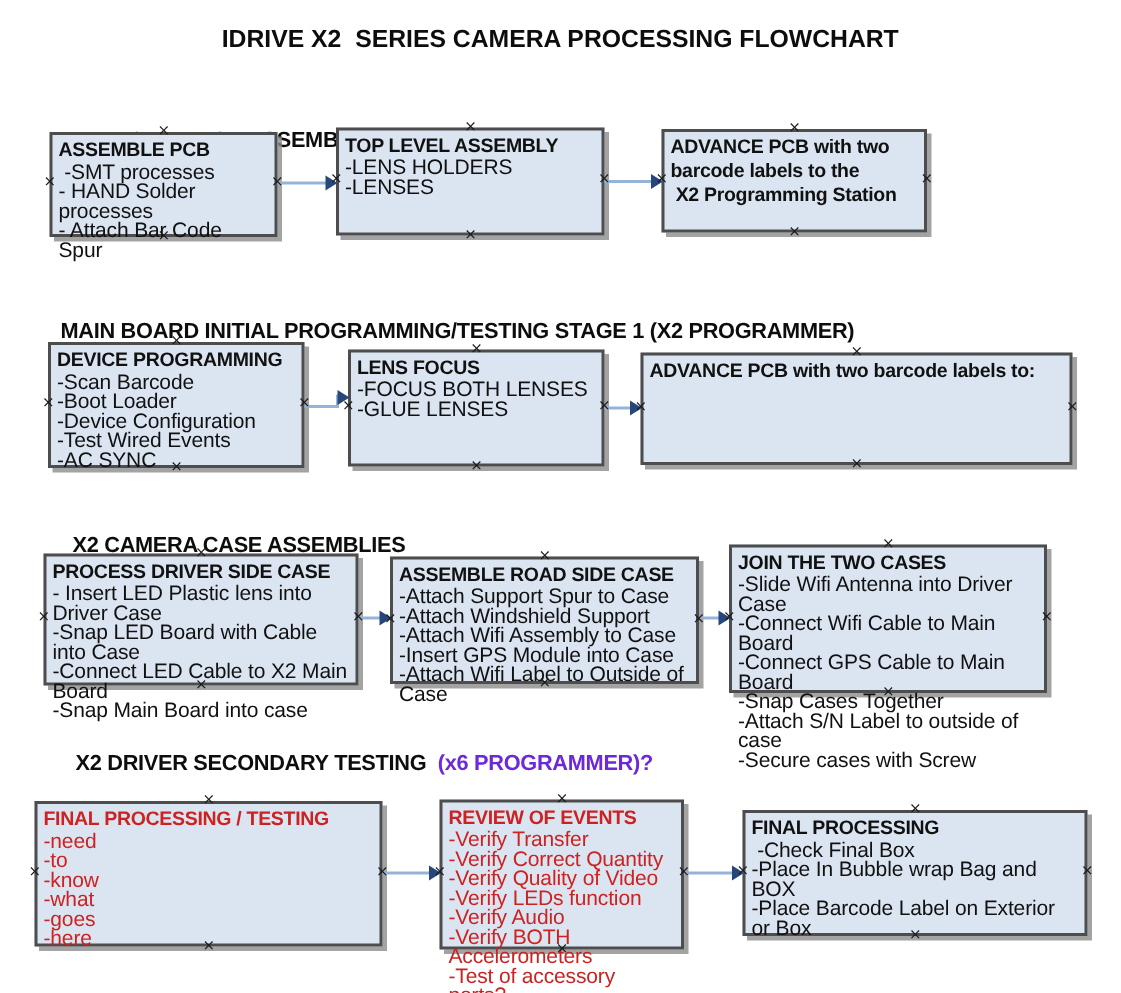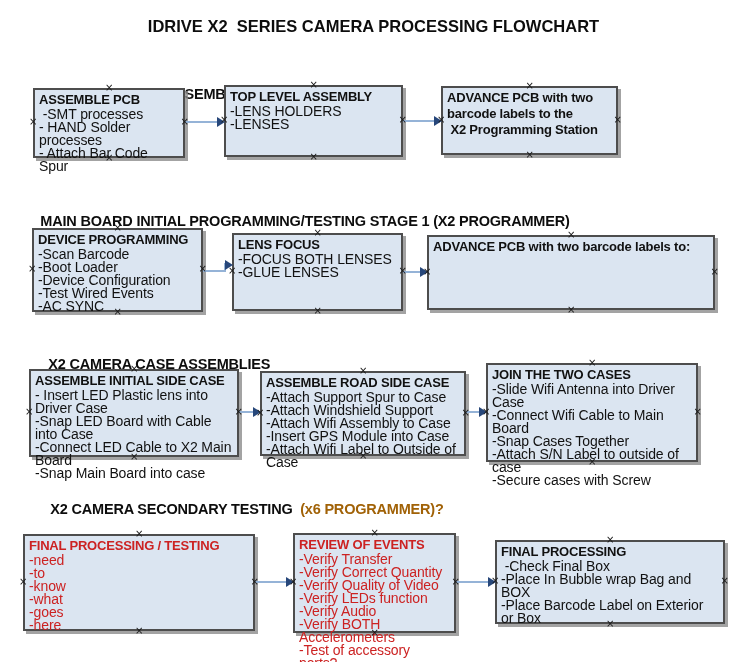--- a/index.html
+++ b/index.html
@@ -54,21 +54,21 @@
   <div class="section-heading" style="left:20px;top:70px;text-align:center;">
     <span>MAIN BOARD PCB ASSEMBLY PROCESS</span>
   </div>
   <div class="section-heading" style="left:25px;top:197px;">
     <span>MAIN BOARD INITIAL PROGRAMMING/TESTING STAGE 1 (X2 PROGRAMMER)</span>
   </div>
   <div class="section-heading" style="left:33px;top:340px;">
     <span>X2 CAMERA CASE ASSEMBLIES</span>
   </div>
   <div class="section-heading" style="left:35px;top:485px;">
-    <span>X2 CAMERA SECONDARY TESTING </span><span class="suffix" style="color: #a16207;"> (x6 PROGRAMMER)?</span>
+    <span>X2 DRIVER SECONDARY TESTING </span><span class="suffix" style="color: #6d28d9;"> (x6 PROGRAMMER)?</span>
   </div>
 
   <div class="box" style="left:33px;top:88px;width:152px;height:70px;">
     <div class="box-title">ASSEMBLE PCB</div>
     <div class="box-items">
         <div class="box-item"> -SMT processes</div>
         <div class="box-item">- HAND Solder processes</div>
         <div class="box-item">- Attach Bar Code Spur</div>
       </div>
   <span class="hdl ht">×</span>
@@ -125,21 +125,21 @@
     </div>
   <div class="box" style="left:427px;top:235px;width:288px;height:75px;">
     <div class="box-title">ADVANCE PCB with two barcode labels to:</div>
   <span class="hdl ht">×</span>
       <span class="hdl hb">×</span>
       <span class="hdl hl">×</span>
       <span class="hdl hr">×</span>
     </div>
 
   <div class="box" style="left:29px;top:369px;width:210px;height:88px;">
-    <div class="box-title">ASSEMBLE INITIAL SIDE CASE</div>
+    <div class="box-title">PROCESS DRIVER SIDE CASE</div>
     <div class="box-items">
         <div class="box-item">- Insert LED Plastic lens into Driver Case</div>
         <div class="box-item">-Snap LED Board with Cable into Case</div>
         <div class="box-item">-Connect LED Cable to X2 Main Board</div>
         <div class="box-item">-Snap Main Board into case</div>
       </div>
   <span class="hdl ht">×</span>
       <span class="hdl hb">×</span>
       <span class="hdl hl">×</span>
       <span class="hdl hr">×</span>
@@ -156,20 +156,21 @@
   <span class="hdl ht">×</span>
       <span class="hdl hb">×</span>
       <span class="hdl hl">×</span>
       <span class="hdl hr">×</span>
     </div>
   <div class="box" style="left:486px;top:363px;width:212px;height:99px;">
     <div class="box-title">JOIN THE TWO CASES</div>
     <div class="box-items">
         <div class="box-item">-Slide Wifi Antenna into Driver Case</div>
         <div class="box-item">-Connect Wifi Cable to Main Board</div>
+        <div class="box-item">-Connect GPS Cable to Main Board</div>
         <div class="box-item">-Snap Cases Together</div>
         <div class="box-item">-Attach S/N Label to outside of case</div>
         <div class="box-item">-Secure cases with Screw</div>
       </div>
   <span class="hdl ht">×</span>
       <span class="hdl hb">×</span>
       <span class="hdl hl">×</span>
       <span class="hdl hr">×</span>
     </div>
 

